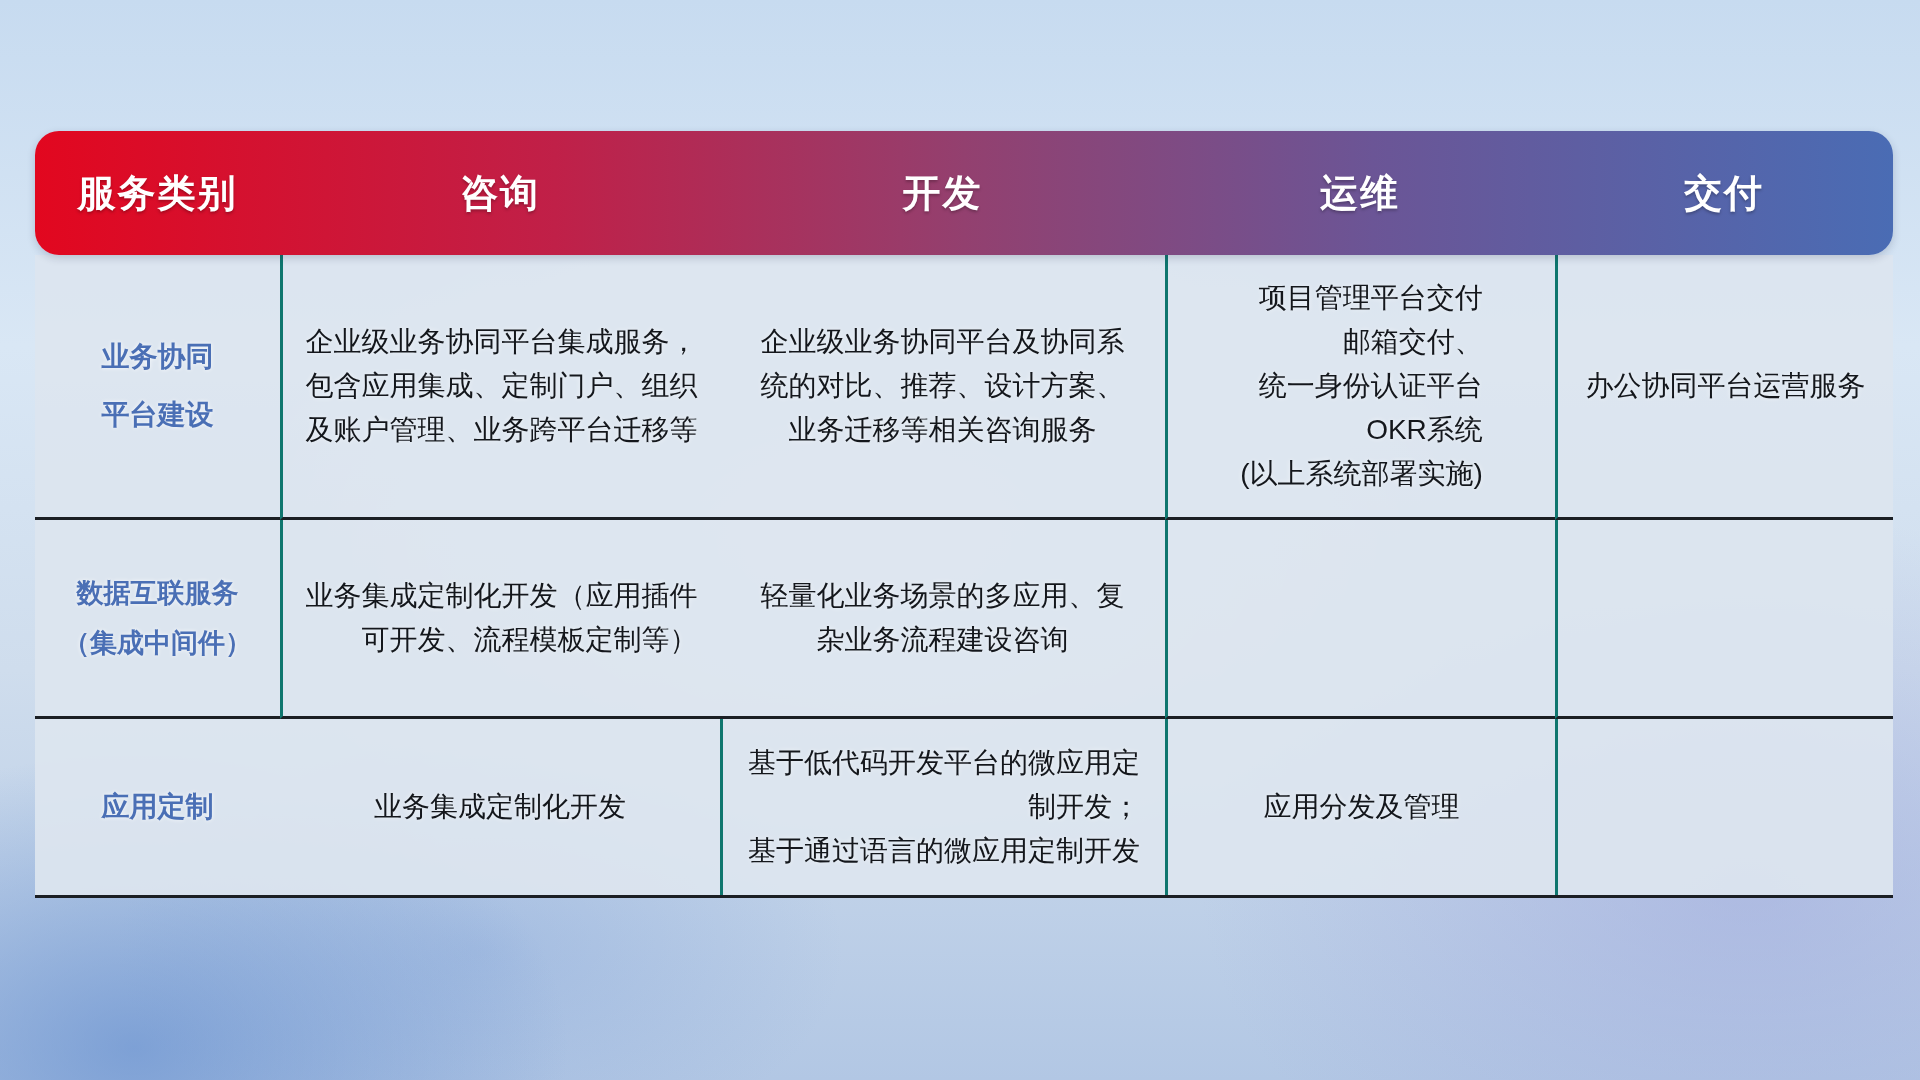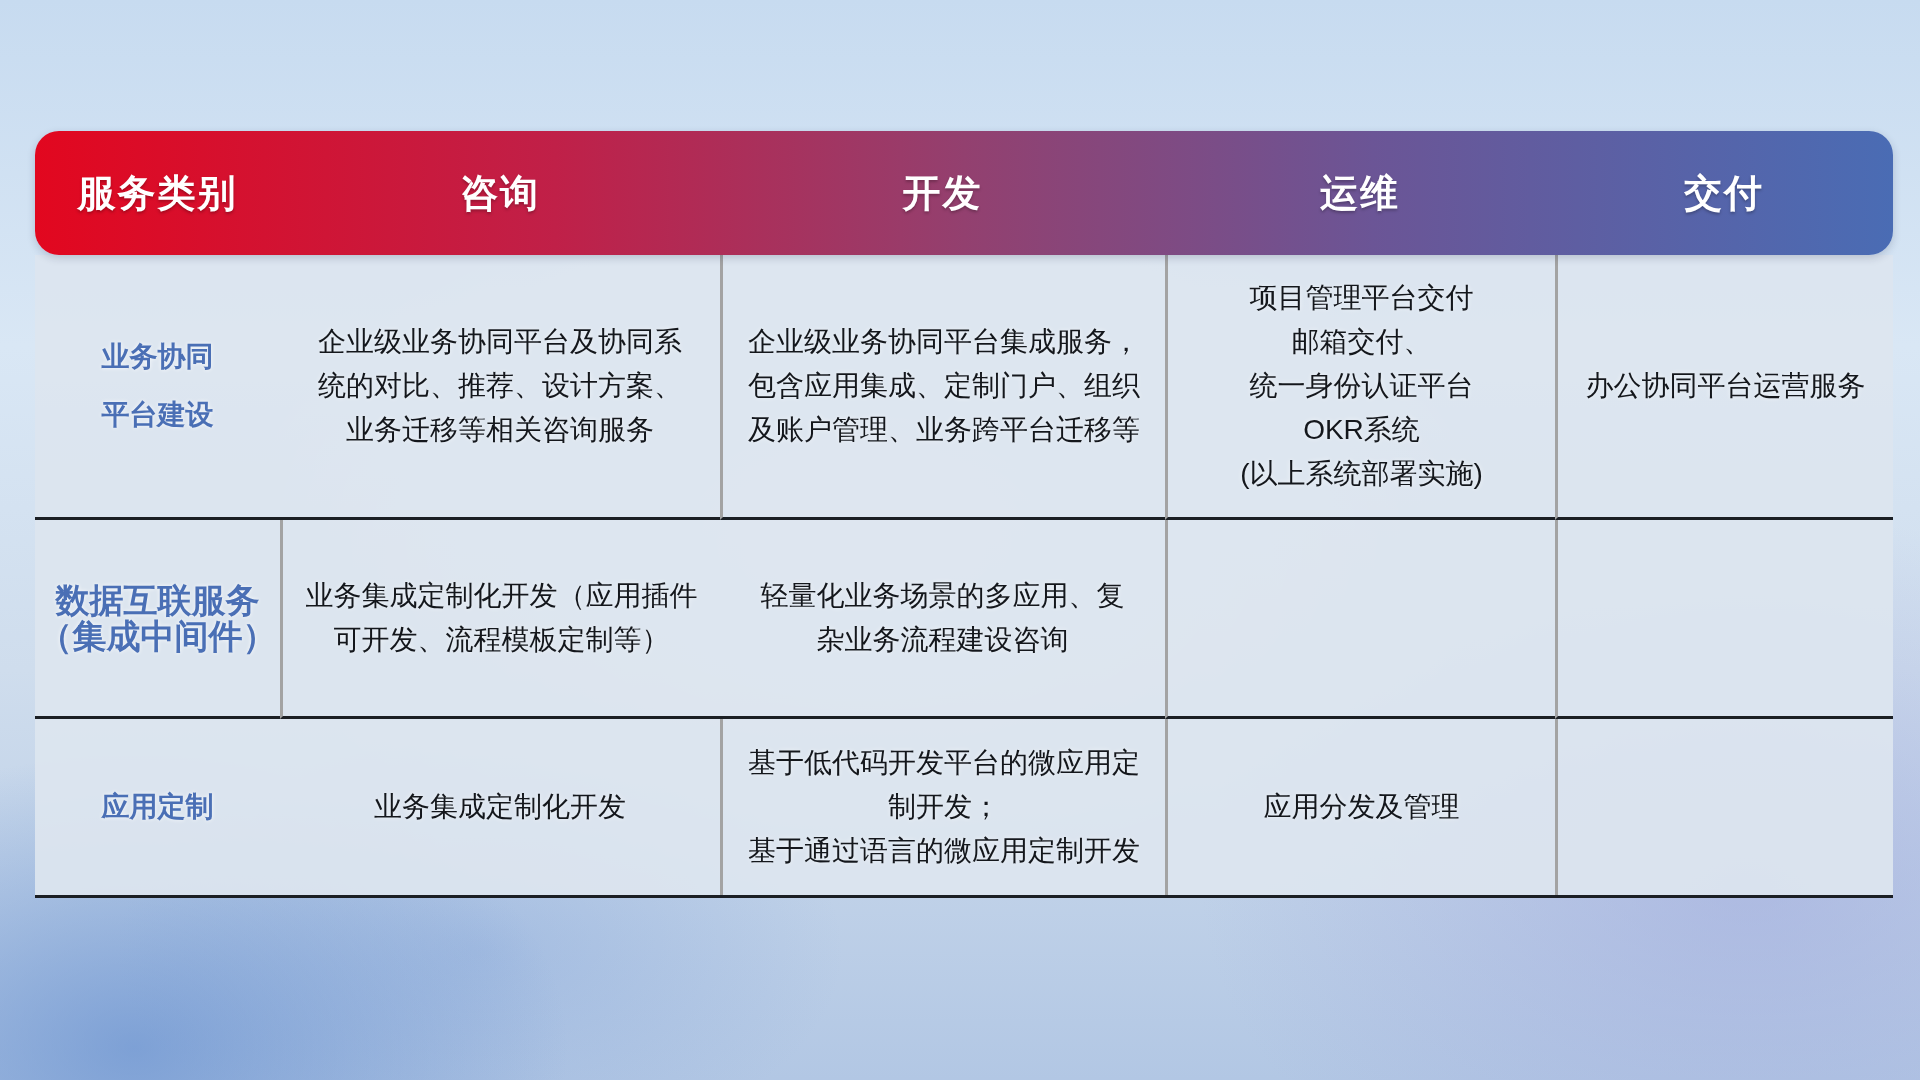--- a/index.html
+++ b/index.html
@@ -46,47 +46,47 @@
   }
   .cell.body{
     font-size:28px;line-height:44px;color:#14171c;
     text-shadow:0 0 5px rgba(255,255,255,.65);
   }
   .cell.label{
     font-size:28px;line-height:58px;font-weight:700;color:#4a6fb5;
     text-shadow:0 0 4px rgba(255,255,255,.85);
     padding:6px 2px;
   }
-  .cell.label.small{font-size:34px;line-height:36px;}
-  .bl{border-left:3px solid #a3a3a3;}
+  .cell.label.small{font-size:27px;line-height:50px;}
+  .bl{border-left:3px solid #0f766e;text-align:right;}
   .bb{border-bottom:3px solid #1b1f24;}
 </style>
 </head>
 <body>
 
 <div class="stage">
 
   <div class="tbl-header">
     <div class="hcell">服务类别</div>
     <div class="hcell">咨询</div>
     <div class="hcell">开发</div>
     <div class="hcell">运维</div>
     <div class="hcell">交付</div>
   </div>
 
   <div class="tbl-body">
 
     <div class="cell label bb">业务协同
 平台建设</div>
+    <div class="cell body bb bl">企业级业务协同平台集成服务，
+包含应用集成、定制门户、组织
+及账户管理、业务跨平台迁移等</div>
     <div class="cell body bb">企业级业务协同平台及协同系
 统的对比、推荐、设计方案、
 业务迁移等相关咨询服务</div>
-    <div class="cell body bb bl">企业级业务协同平台集成服务，
-包含应用集成、定制门户、组织
-及账户管理、业务跨平台迁移等</div>
     <div class="cell body bb bl">项目管理平台交付
 邮箱交付、
 统一身份认证平台
 OKR系统
 (以上系统部署实施)</div>
     <div class="cell body bb bl">办公协同平台运营服务</div>
 
     <div class="cell label small bb">数据互联服务
 （集成中间件）</div>
     <div class="cell body bb bl">业务集成定制化开发（应用插件

